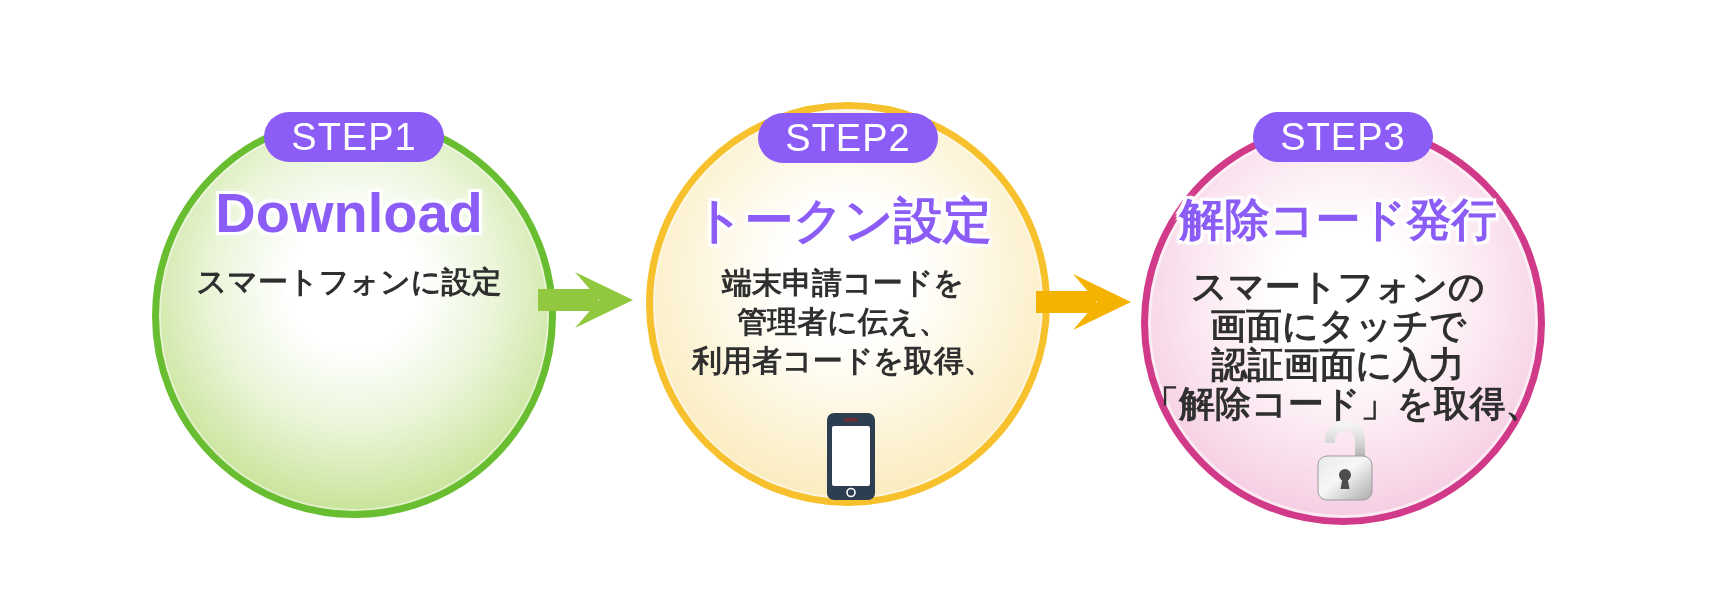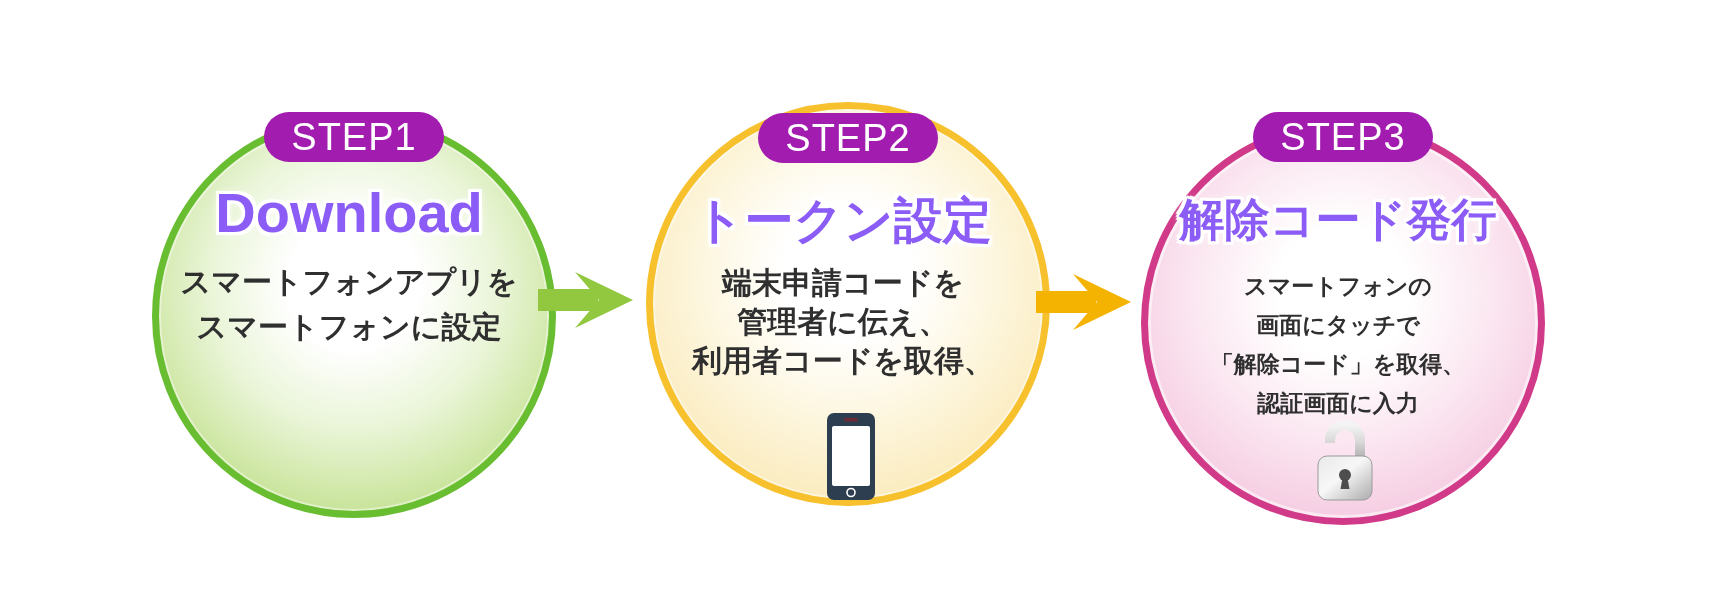--- a/index.html
+++ b/index.html
@@ -27,21 +27,21 @@
   }
   .step3 .step-circle{
     left:1141px;top:121px;border-color:#d13a88;
     background:radial-gradient(circle at 50% 42%, #ffffff 0%, #ffffff 22%, #fbe7f1 50%, #f6cee3 75%, #f1badb 100%);
     box-shadow:inset 0 0 0 3px rgba(255,255,255,.55);
   }
 
   
   .step-badge{
     position:absolute;width:180px;height:50px;border-radius:25px;
-    background:#a21caf;color:#ffffff;font-size:38px;font-weight:400;
+    background:#8b5cf6;color:#ffffff;font-size:38px;font-weight:400;
     letter-spacing:1px;display:flex;align-items:center;justify-content:center;
     z-index:3;
   }
   .step1 .step-badge{left:264px;top:112px;}
   .step2 .step-badge{left:758px;top:113px;}
   .step3 .step-badge{left:1253px;top:112px;}
 
   
   .step-title{
     position:absolute;z-index:2;text-align:center;font-weight:700;
@@ -55,42 +55,41 @@
   .step2 .step-title{left:648px;width:390px;top:188px;font-size:49px;}
   .step3 .step-title{left:1143px;width:390px;top:190px;font-size:45px;}
 
   
   .step-desc{
     position:absolute;z-index:2;text-align:center;color:#2f2f2f;font-weight:700;
     white-space:nowrap;
   }
   .step1 .step-desc{left:154px;width:390px;top:259px;font-size:30px;line-height:45px;}
   .step2 .step-desc{left:648px;width:390px;top:263px;font-size:30px;line-height:39px;}
-  .step3 .step-desc{left:1143px;width:390px;top:267px;font-size:23px;line-height:39px;}
+  .step3 .step-desc{left:1143px;width:390px;top:267px;font-size:36px;line-height:39px;}
 
   
   .icon-phone{position:absolute;left:827px;top:413px;z-index:2;}
   .icon-lock{position:absolute;left:1316px;top:417px;z-index:2;}
 
   
   .flow-arrow{position:absolute;z-index:1;}
   .arrow-1{left:538px;top:270px;}
   .arrow-2{left:1036px;top:272px;}
 </style>
 </head>
 <body>
 
 <div class="stage">
 
   <div class="step step1">
     <div class="step-circle"></div>
     <div class="step-badge">STEP1</div>
     <div class="step-title">Download</div>
     <div class="step-desc">
-      <div>スマートフォンアプリを</div>
       <div>スマートフォンに設定</div>
     </div>
   </div>
 
   <svg class="flow-arrow arrow-1" width="96" height="60" viewBox="0 0 96 60">
     <rect x="0" y="19" width="60" height="22" fill="#92c83f"></rect>
     <polygon points="37,2 95,30 37,58 61,30" fill="#92c83f"></polygon>
   </svg>
 
   <div class="step step2">
@@ -115,22 +114,22 @@
     <polygon points="37,2 95,30 37,58 61,30" fill="#f5b301"></polygon>
   </svg>
 
   <div class="step step3">
     <div class="step-circle"></div>
     <div class="step-badge">STEP3</div>
     <div class="step-title">解除コード発行</div>
     <div class="step-desc">
       <div>スマートフォンの</div>
       <div>画面にタッチで</div>
+      <div>認証画面に入力</div>
       <div>「解除コード」を取得、</div>
-      <div>認証画面に入力</div>
     </div>
     <svg class="icon-lock" width="58" height="84" viewBox="0 0 58 84">
       <defs>
         <linearGradient id="shackleGrad" x1="0" y1="0" x2="0" y2="1">
           <stop offset="0" stop-color="#f4f4f4"></stop>
           <stop offset="0.5" stop-color="#d6d6d6"></stop>
           <stop offset="1" stop-color="#a8a8a8"></stop>
         </linearGradient>
         <linearGradient id="bodyGrad" x1="0" y1="0" x2="1" y2="1">
           <stop offset="0" stop-color="#e9e9e9"></stop>

